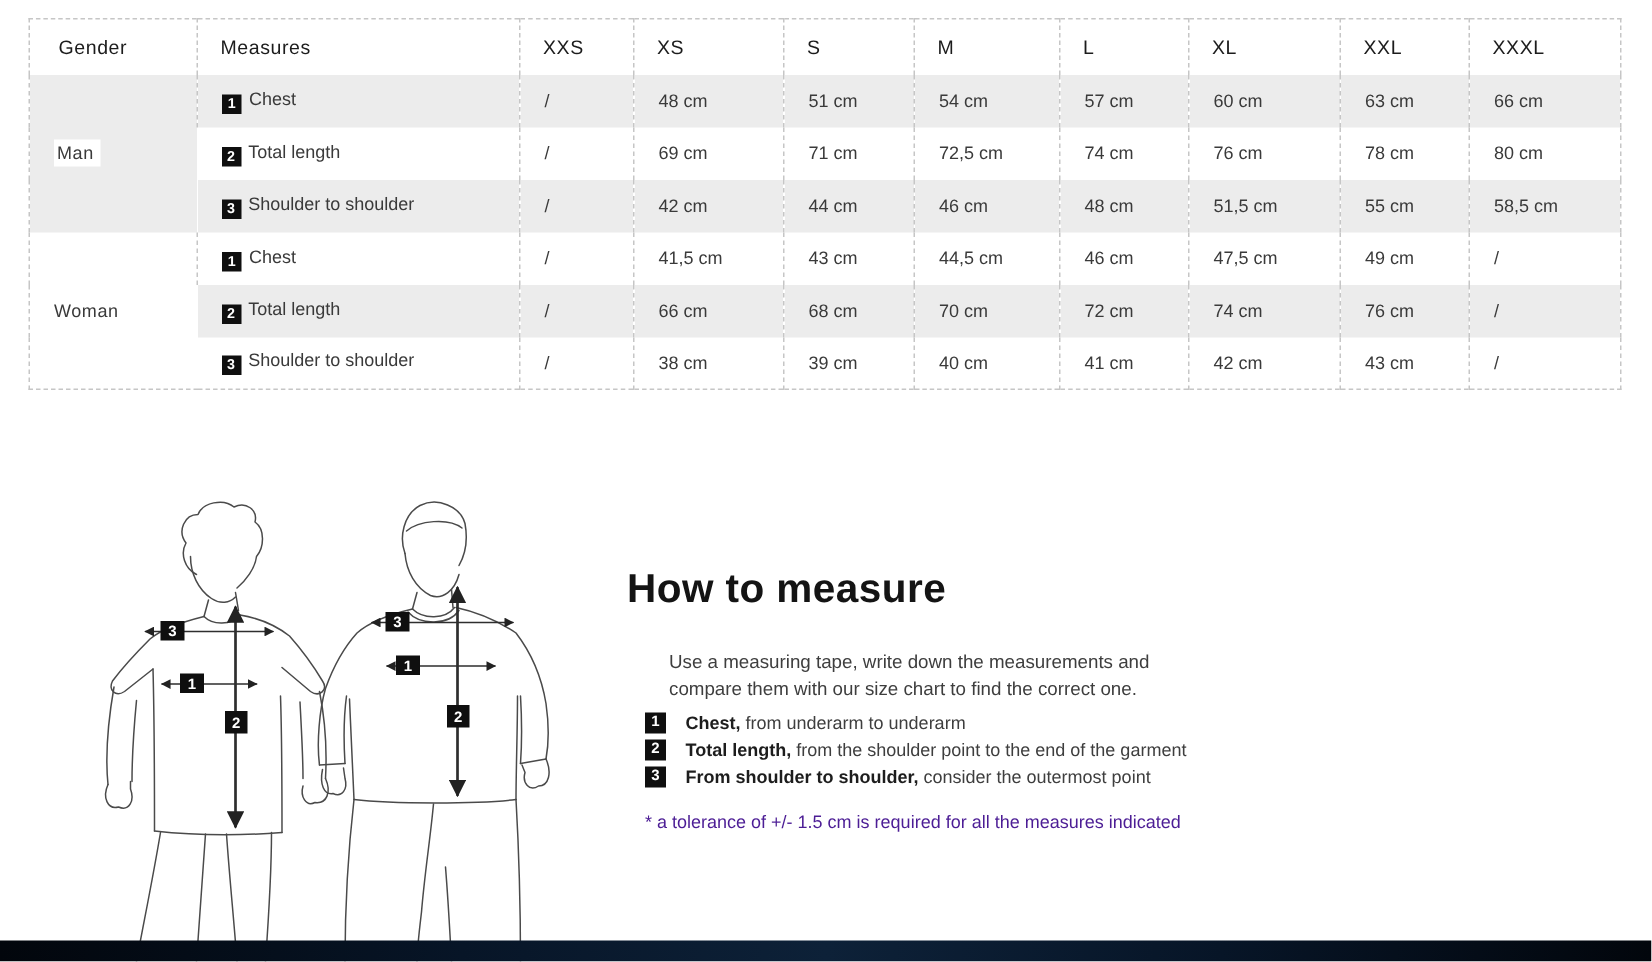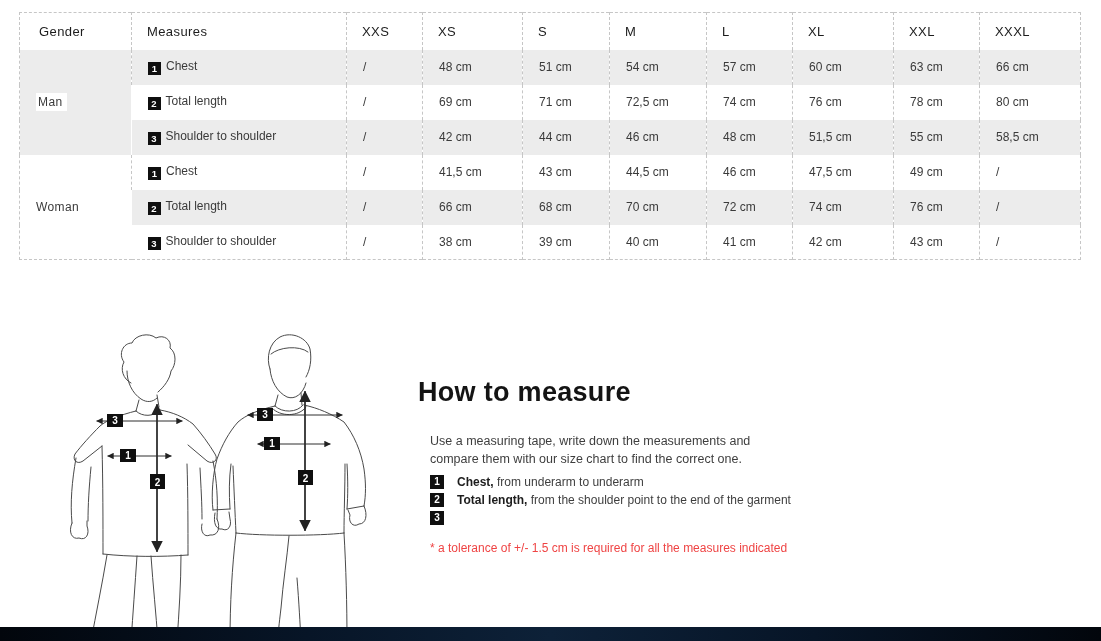--- a/index.html
+++ b/index.html
@@ -26,31 +26,31 @@
   tr.r-gray td.v { background:#ececec; }
   tr.r-white td.v { background:#ffffff; }
   td.measure { padding-left:14px; color:#333; }
   .num-badge { display:inline-block; width:13px; height:13px; background:#0f0f0f; color:#fff;
                font-size:9.5px; font-weight:bold; text-align:center; line-height:13px;
                margin-right:5px; vertical-align:-2px; }
 
   
   #howto { position:absolute; left:418px; top:377px; width:660px; }
   #howto h2 { font-size:27px; font-weight:700; letter-spacing:.3px; color:#141414; }
-  .intro { margin-top:24px; margin-left:12px; font-size:12.5px; color:#3e3e3e; line-height:18px; }
+  .intro { margin-top:24px; margin-left:28px; font-size:12.5px; color:#3e3e3e; line-height:18px; }
   .keep  { margin-top:21px; margin-left:12px; font-size:12.5px; color:#3e3e3e; }
   .steps { margin-top:7px; margin-left:12px; }
   .step  { display:flex; align-items:flex-start; margin-top:4px; font-size:12px;
            color:#3e3e3e; line-height:14px; }
   .step .num-badge2 { flex:0 0 auto; display:inline-block; width:14px; height:14px;
            background:#0f0f0f; color:#fff; font-size:10px; font-weight:bold;
            text-align:center; line-height:14px; margin-right:13px; }
   .step .b { font-weight:bold; color:#1d1d1d; white-space:pre; }
   .step .r { white-space:pre-wrap; }
-  .footnote { margin-top:16px; margin-left:12px; font-size:12px; color:#ef4444; }
+  .footnote { margin-top:16px; margin-left:12px; font-size:12px; color:#4c1d95; }
 
   
   #figures { position:absolute; left:60px; top:333px; width:330px; height:308px; }
 
   
   #footer-bar { position:absolute; left:0; top:627px; width:1101px; height:14px; z-index:5;
     background:linear-gradient(90deg,#02060c 0%,#071527 28%,#0d2138 50%,#071527 74%,#02060c 100%); }
 </style>
 </head>
 <body>
@@ -248,20 +248,21 @@
       <div class="step">
         <span class="num-badge2">1</span>
         <span><span class="b">Chest,</span><span class="r"> from underarm to underarm</span></span>
       </div>
       <div class="step">
         <span class="num-badge2">2</span>
         <span><span class="b">Total length,</span><span class="r"> from the shoulder point to the end of the garment</span></span>
       </div>
       <div class="step">
         <span class="num-badge2">3</span>
+        <span><span class="b">From shoulder to shoulder,</span><span class="r"> consider the outermost point</span></span>
       </div>
     </div>
     <div class="footnote">* a tolerance of +/- 1.5 cm is required for all the measures indicated</div>
   </div>
 
   <div id="footer-bar"></div>
 
 </div>
 
 </body></html>

